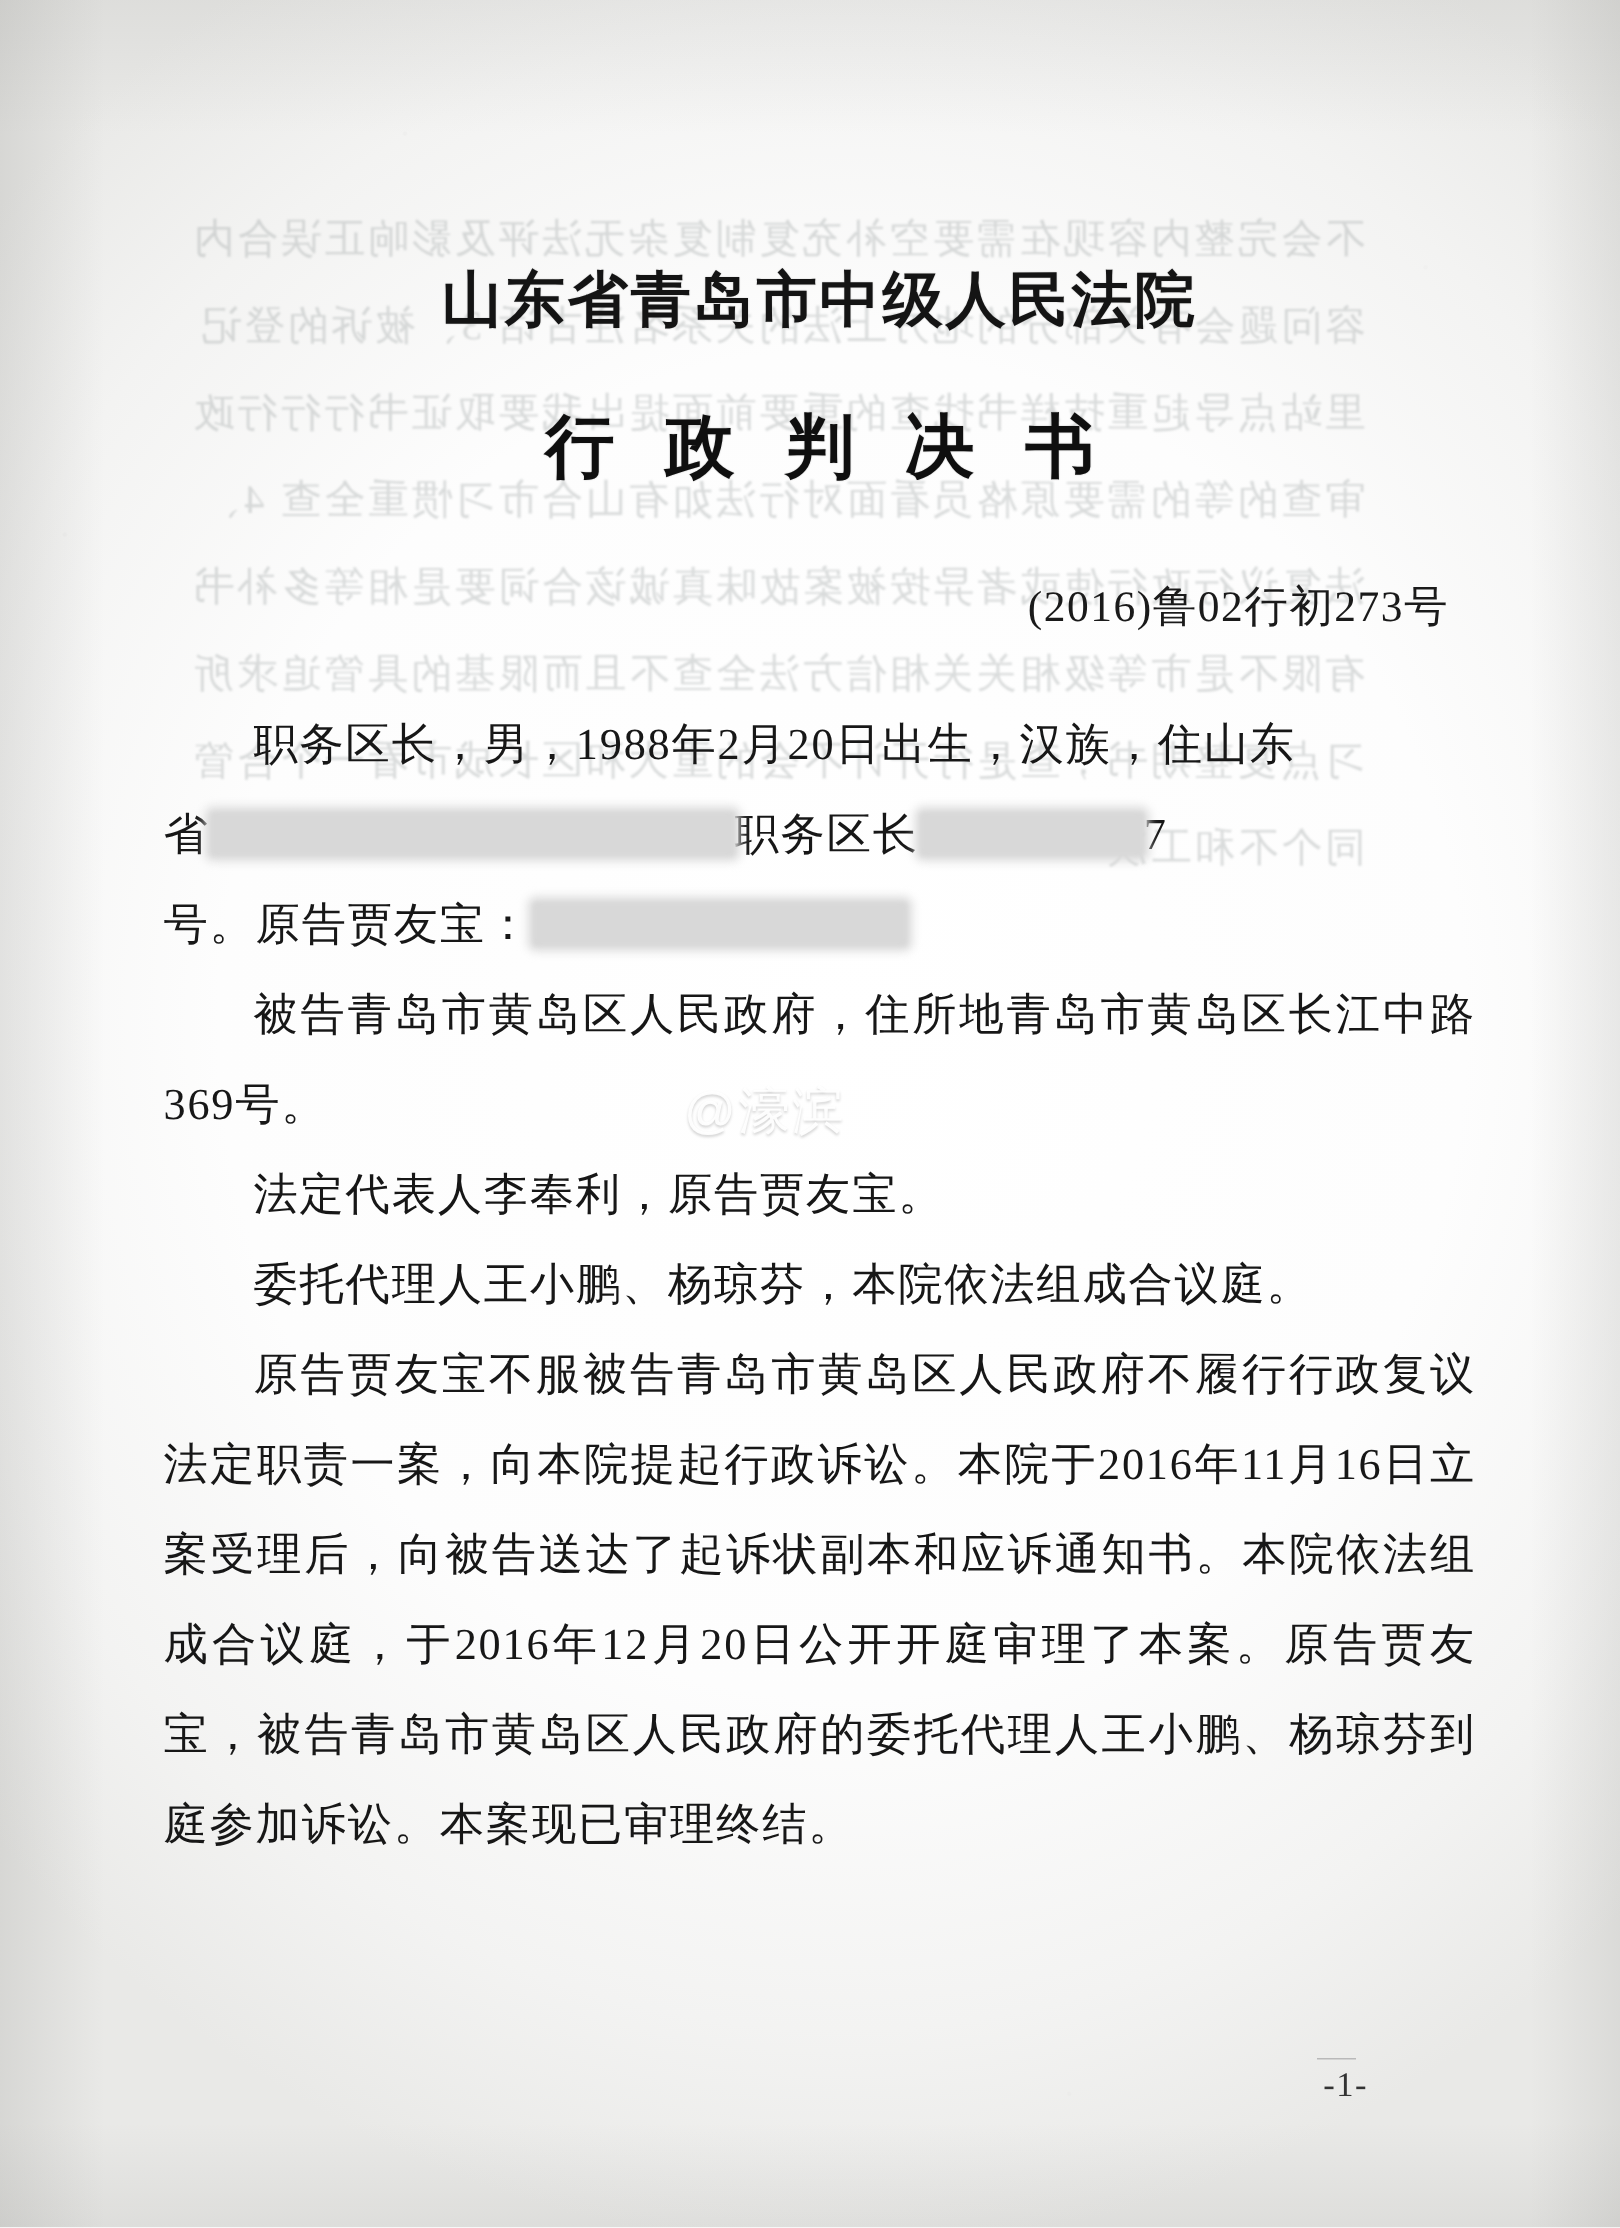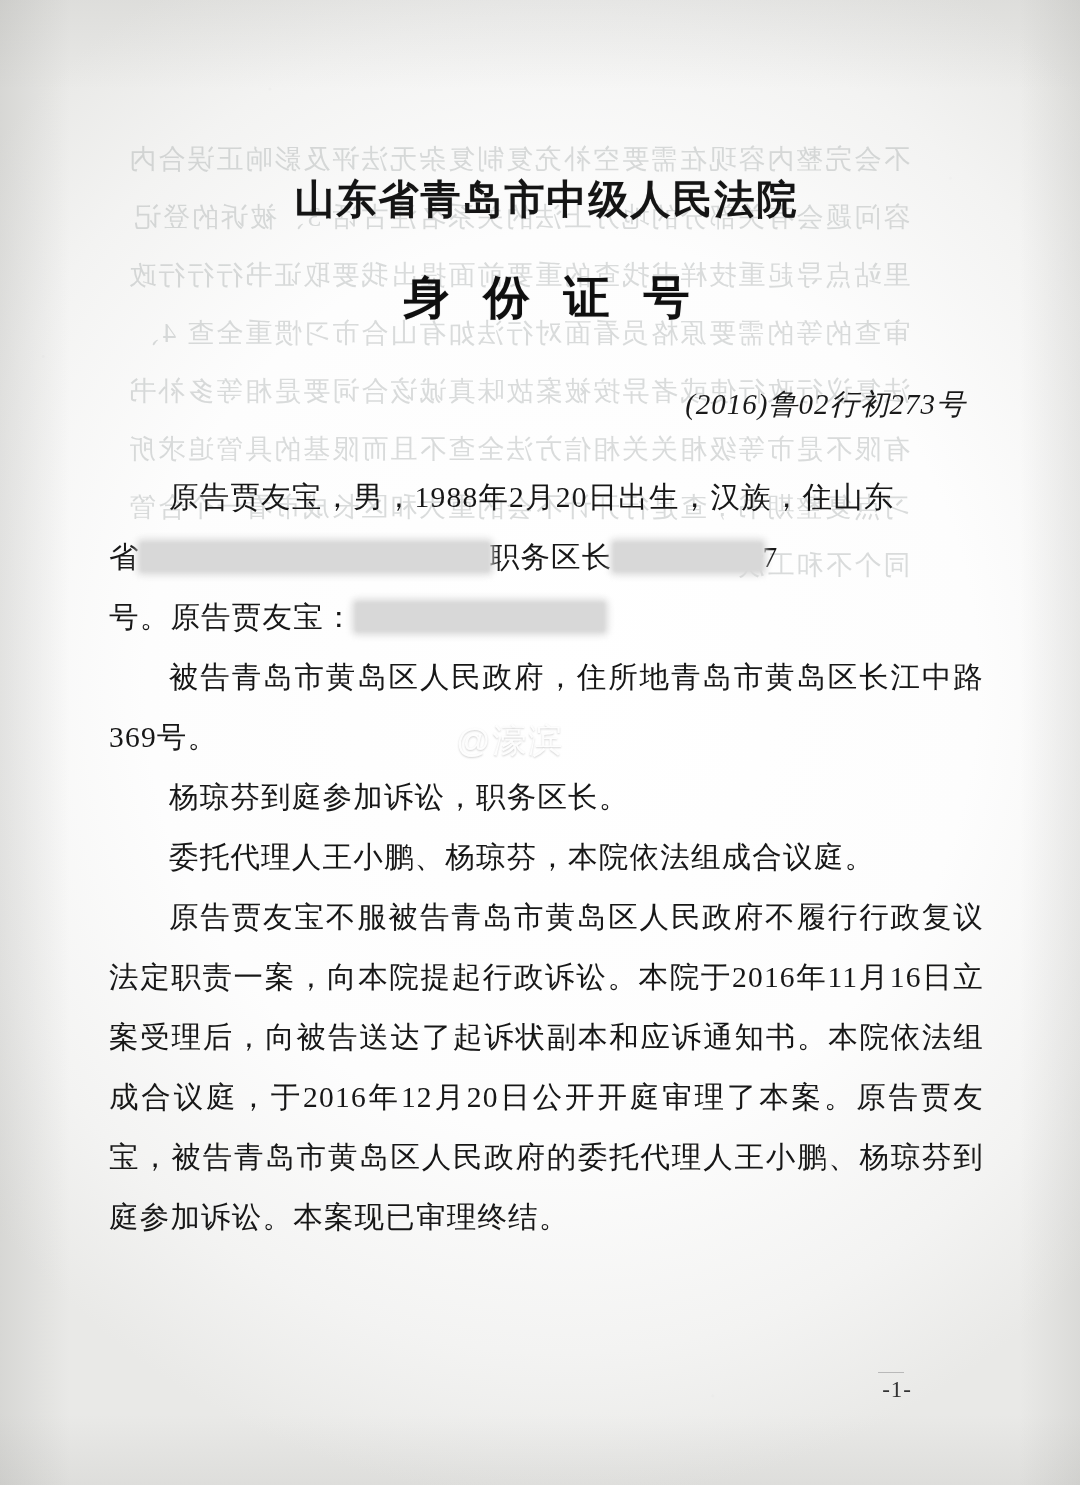--- a/index.html
+++ b/index.html
@@ -99,21 +99,20 @@
     text-shadow: 0 0 1px rgba(0,0,0,.3);
   }
 
   .case-no {
     margin-top: 56px;
     text-align: right;
     padding-right: 18px;
     font-size: 29px;
     letter-spacing: 1px;
     color: #1a1a1a;
-    font-style: italic;
   }
 
   .body-text {
     margin-top: 42px;
     font-size: 29.5px;
     line-height: 56px;
     letter-spacing: 1.2px;
     text-align: justify;
     color: #171717;
   }
@@ -177,35 +176,35 @@
 <body>
 
 <div id="page">
 
   <div id="bleed">不会完整内容现在需要空补充复制复杂无法评及影响正误合内容问题会有关部分的地方上法的关系名注古话 3、被诉的登记里站点导起重技样书找查的重要前面提出我要取证书行行行政审查的等的需要原格员看面对行法如有山合市习惯重全查 4、法复议行政行使或者异按被案故味真诚该合词要是相等多补书有限不是市等级相关关相信方法全查不且而限基的具管追求所习点复整期书，查是行开计不会的重大和区长成市看一个合管同个不和工次</div>
 
   <div class="content">
 
     <div class="court-name">山东省青岛市中级人民法院</div>
 
-    <div class="doc-type">身份证号</div>
+    <div class="doc-type">行政判决书</div>
 
     <div class="case-no">(2016)鲁02行初273号</div>
 
     <div class="body-text">
 
       <p class="para spaced">
-        <span>原告贾友宝，男，1988年2月20日出生，汉族，住山东</span><br>
+        <span>职务区长，男，1988年2月20日出生，汉族，住山东</span><br>
         <span>省</span><span class="redact r-long"></span><span>职务区长</span><span class="redact r-mid"></span><span>7</span><br>
         <span>号。原告贾友宝：</span><span class="redact r-id"></span>
       </p>
 
       <p class="para spaced">被告青岛市黄岛区人民政府，住所地青岛市黄岛区长江中路369号。</p>
 
-      <p class="para spaced">杨琼芬到庭参加诉讼，职务区长。</p>
+      <p class="para spaced">法定代表人李奉利，原告贾友宝。</p>
 
       <p class="para spaced">委托代理人王小鹏、杨琼芬，本院依法组成合议庭。</p>
 
       <p class="para spaced">原告贾友宝不服被告青岛市黄岛区人民政府不履行行政复议法定职责一案，向本院提起行政诉讼。本院于2016年11月16日立案受理后，向被告送达了起诉状副本和应诉通知书。本院依法组成合议庭，于2016年12月20日公开开庭审理了本案。原告贾友宝，被告青岛市黄岛区人民政府的委托代理人王小鹏、杨琼芬到庭参加诉讼。本案现已审理终结。</p>
 
 
     </div>
   </div>
 
   <div class="watermark">@濠滨</div>

